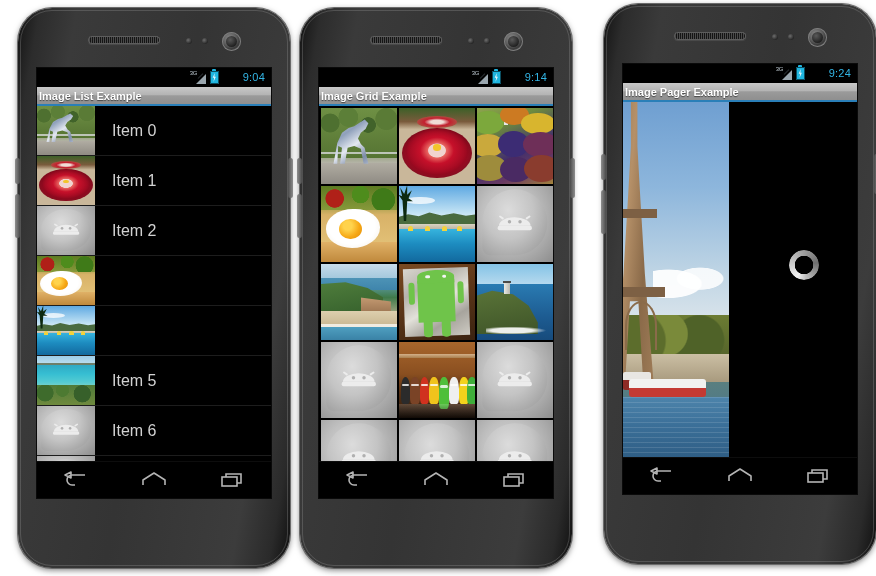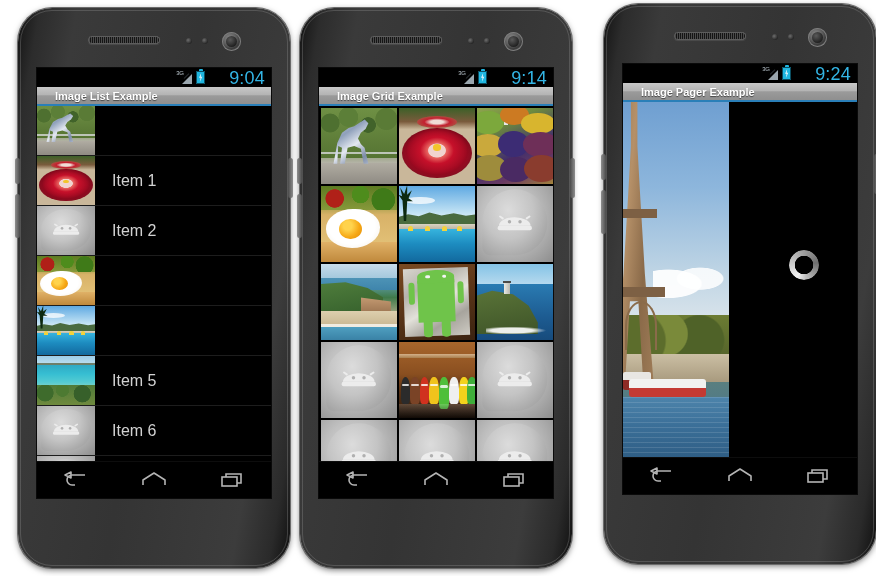--- a/index.html
+++ b/index.html
@@ -108,30 +108,30 @@
   .battery::before{
     content:""; position:absolute; left:2.5px; top:-2px; width:4px; height:2px;
     background:#1fb6e0; border-radius:1px 1px 0 0;
   }
   .battery .bolt{
     position:absolute; left:2px; top:2px; width:5px; height:9px;
     background:#e9f6fb;
     clip-path: polygon(60% 0%, 18% 52%, 48% 52%, 34% 100%, 82% 42%, 52% 42%);
   }
   .clock{
-    color:#33b5e5; font-size:18px; font-weight:400; letter-spacing:.2px;
+    color:#33b5e5; font-size:11px; font-weight:400; letter-spacing:.2px;
     font-family:"Liberation Sans",sans-serif; line-height:1;margin-left:20px;
   }
 
   
   .titlebar {
     height: 19px;
     background: linear-gradient(180deg,#c8c8c8 0%,#b4b4b4 45%,#9a9a9a 52%,#8f8f8f 100%);
     border-bottom: 2px solid #2a7fb8;
-    display:flex; align-items:center; padding-left:18px;
+    display:flex; align-items:center; padding-left:2px;
   }
   .titlebar .title {
     color:#ffffff; font-size:11px; font-weight:bold;
     text-shadow: 0 1px 1px rgba(0,0,0,.55);
     font-family:"Liberation Sans",sans-serif;
     white-space:nowrap;
   }
 
   .content { position:relative; background:#000; height: 355px; overflow:hidden; }
 
@@ -528,20 +528,21 @@
 
         <div class="list-row">
           <div class="thumb">
             <div class="pic pic-horse">
                 <div class="trees"></div>
                 <div class="ground"></div>
                 <div class="rail"></div>
                 <div class="sculpt"></div>
               </div>
           </div>
+          <div class="list-label">Item 0</div>
         </div>
 
         <div class="list-row">
           <div class="thumb">
             <div class="pic pic-roses">
                 <div class="backbowl"></div>
                 <div class="bowl"></div>
                 <div class="yolk"></div>
               </div>
           </div>

